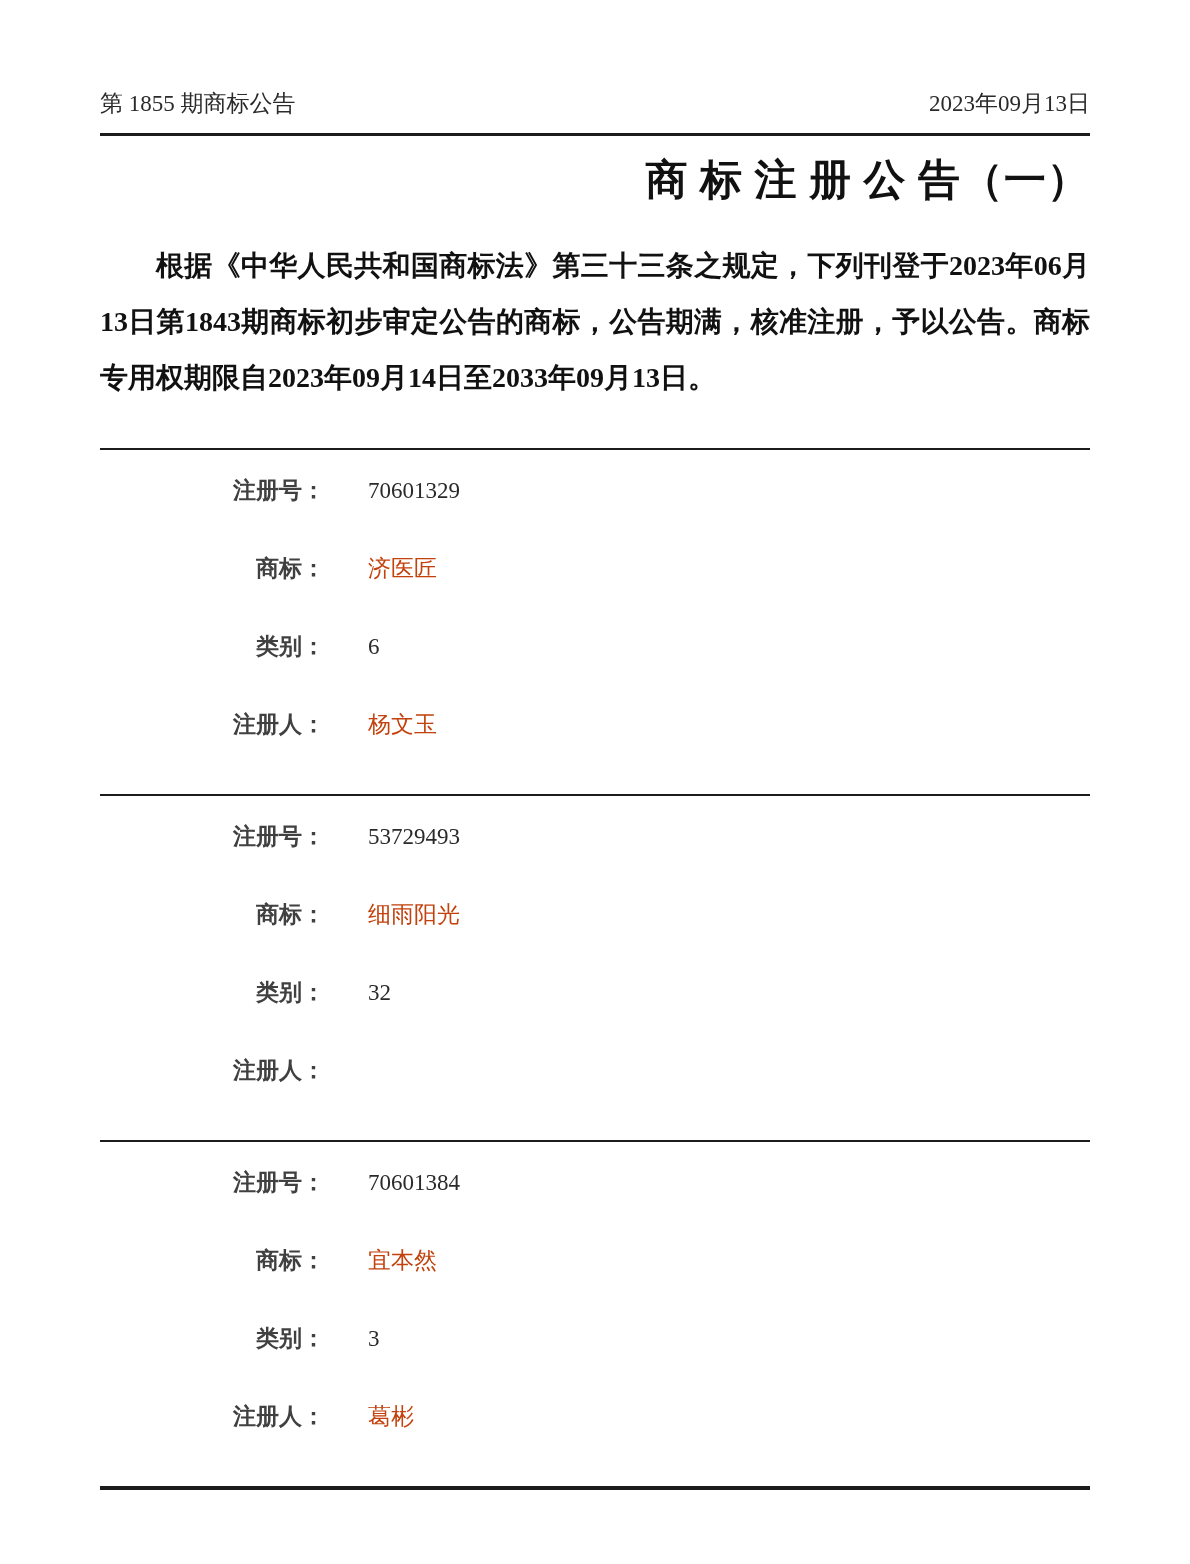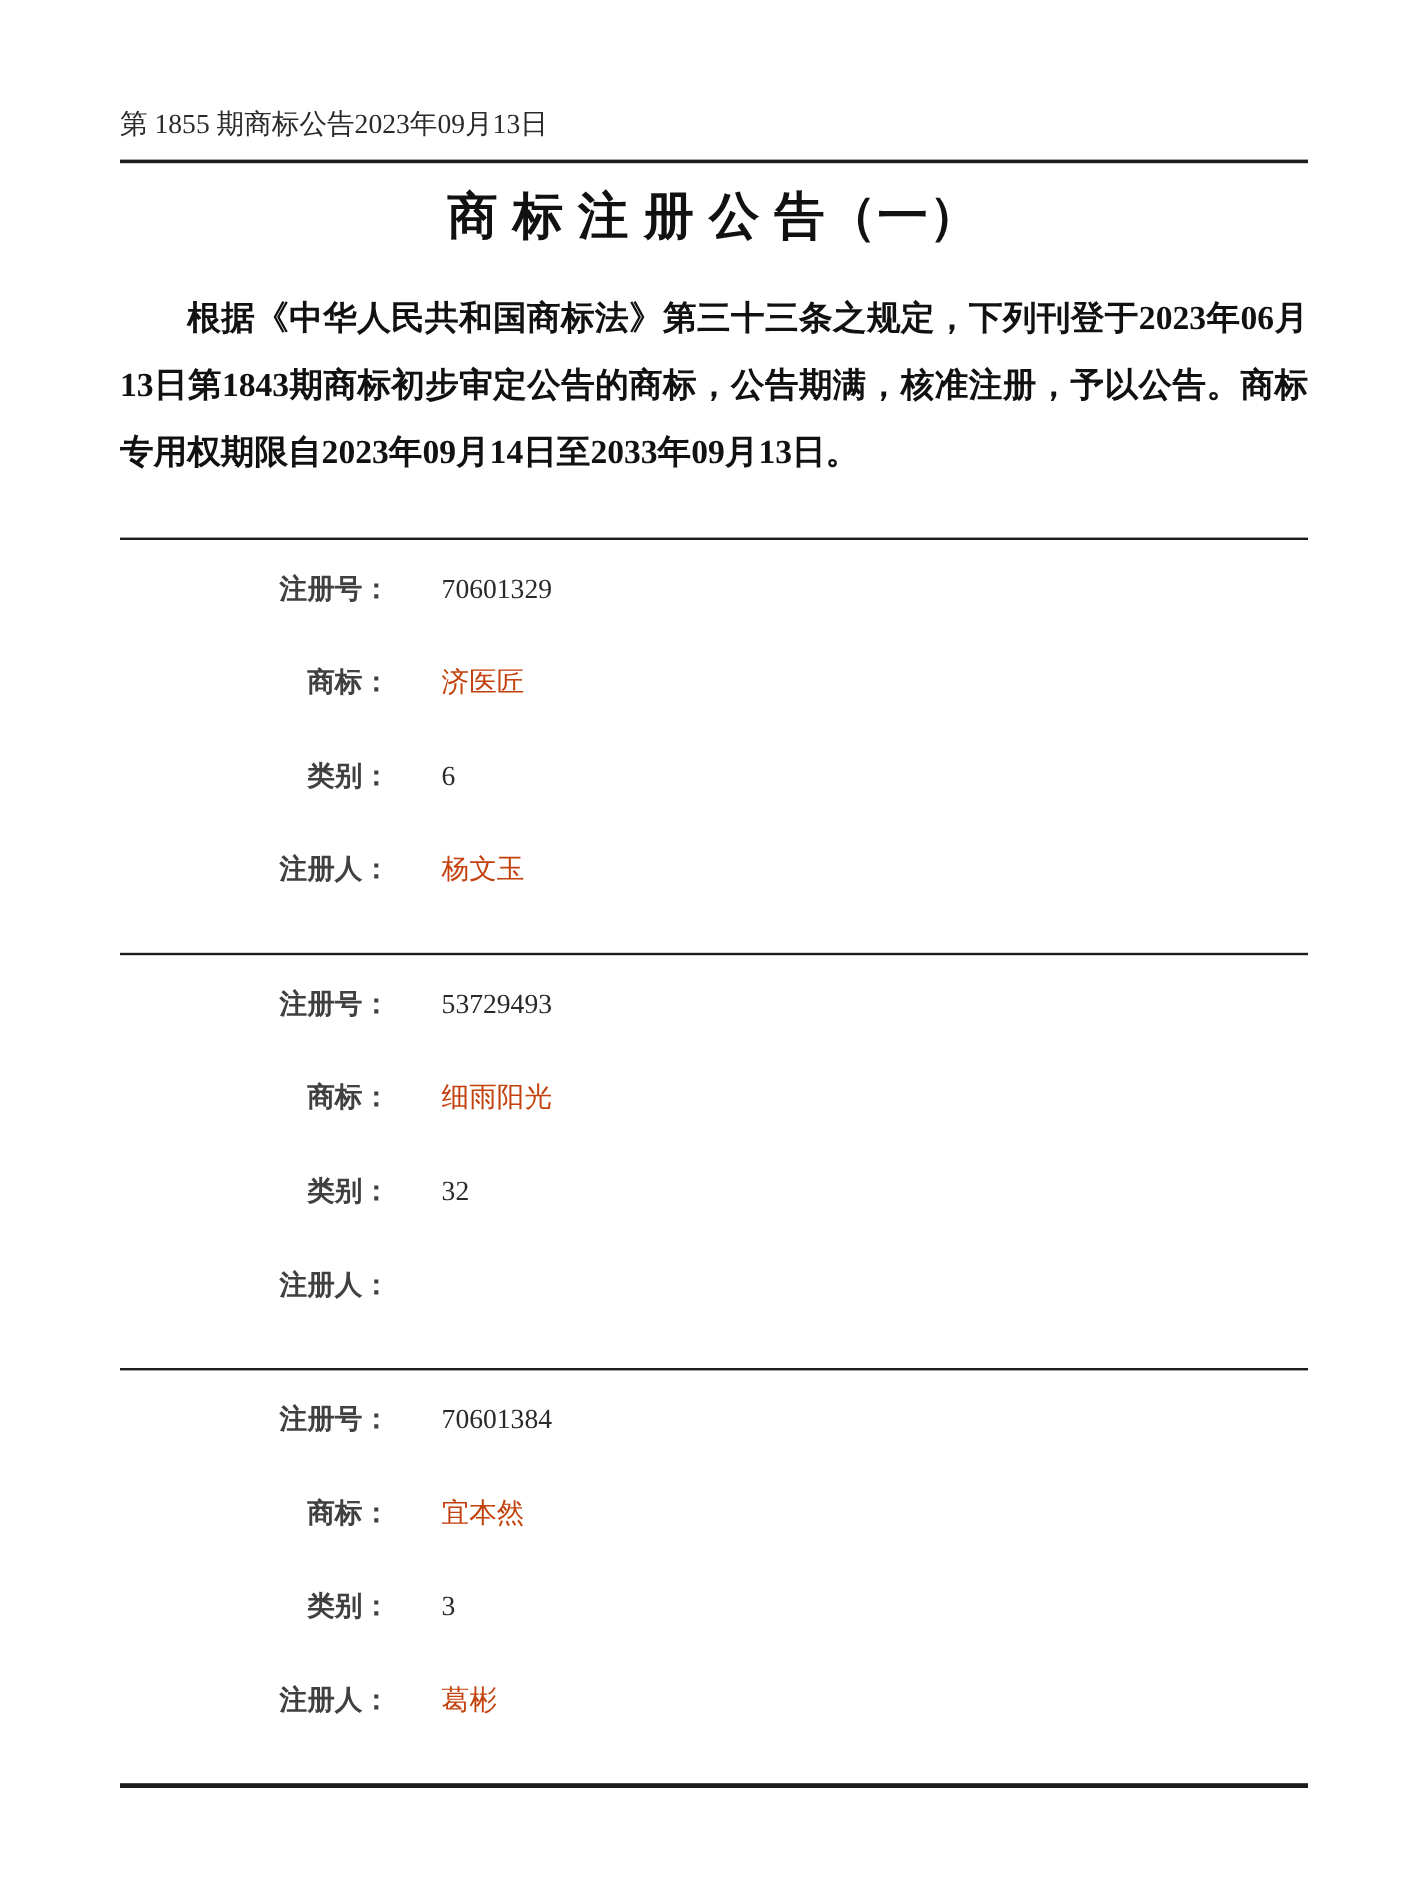--- a/index.html
+++ b/index.html
@@ -15,36 +15,36 @@
     background: #ffffff;
     box-sizing: border-box;
     padding: 88px 100px 0 100px;
     font-family: "Liberation Serif", "DejaVu Serif", serif;
     color: #1a1a1a;
     overflow: hidden;
   }
   
   .header-bar {
     display: flex;
-    justify-content: flex-start;
+    justify-content: space-between;
     align-items: flex-end;
     font-size: 23px;
     color: #2a2a2a;
     padding-bottom: 14px;
   }
   .header-rule {
     height: 0;
     border: 0;
     border-top: 3px solid #1c1c1c;
     margin: 0;
   }
   
   .doc-title {
     margin: 16px 0 0 0;
-    text-align: center;
+    text-align: right;
     font-size: 42px;
     font-weight: bold;
     letter-spacing: 1px;
     color: #111;
   }
   
   .intro {
     margin: 30px 0 0 0;
     font-size: 28px;
     font-weight: bold;

